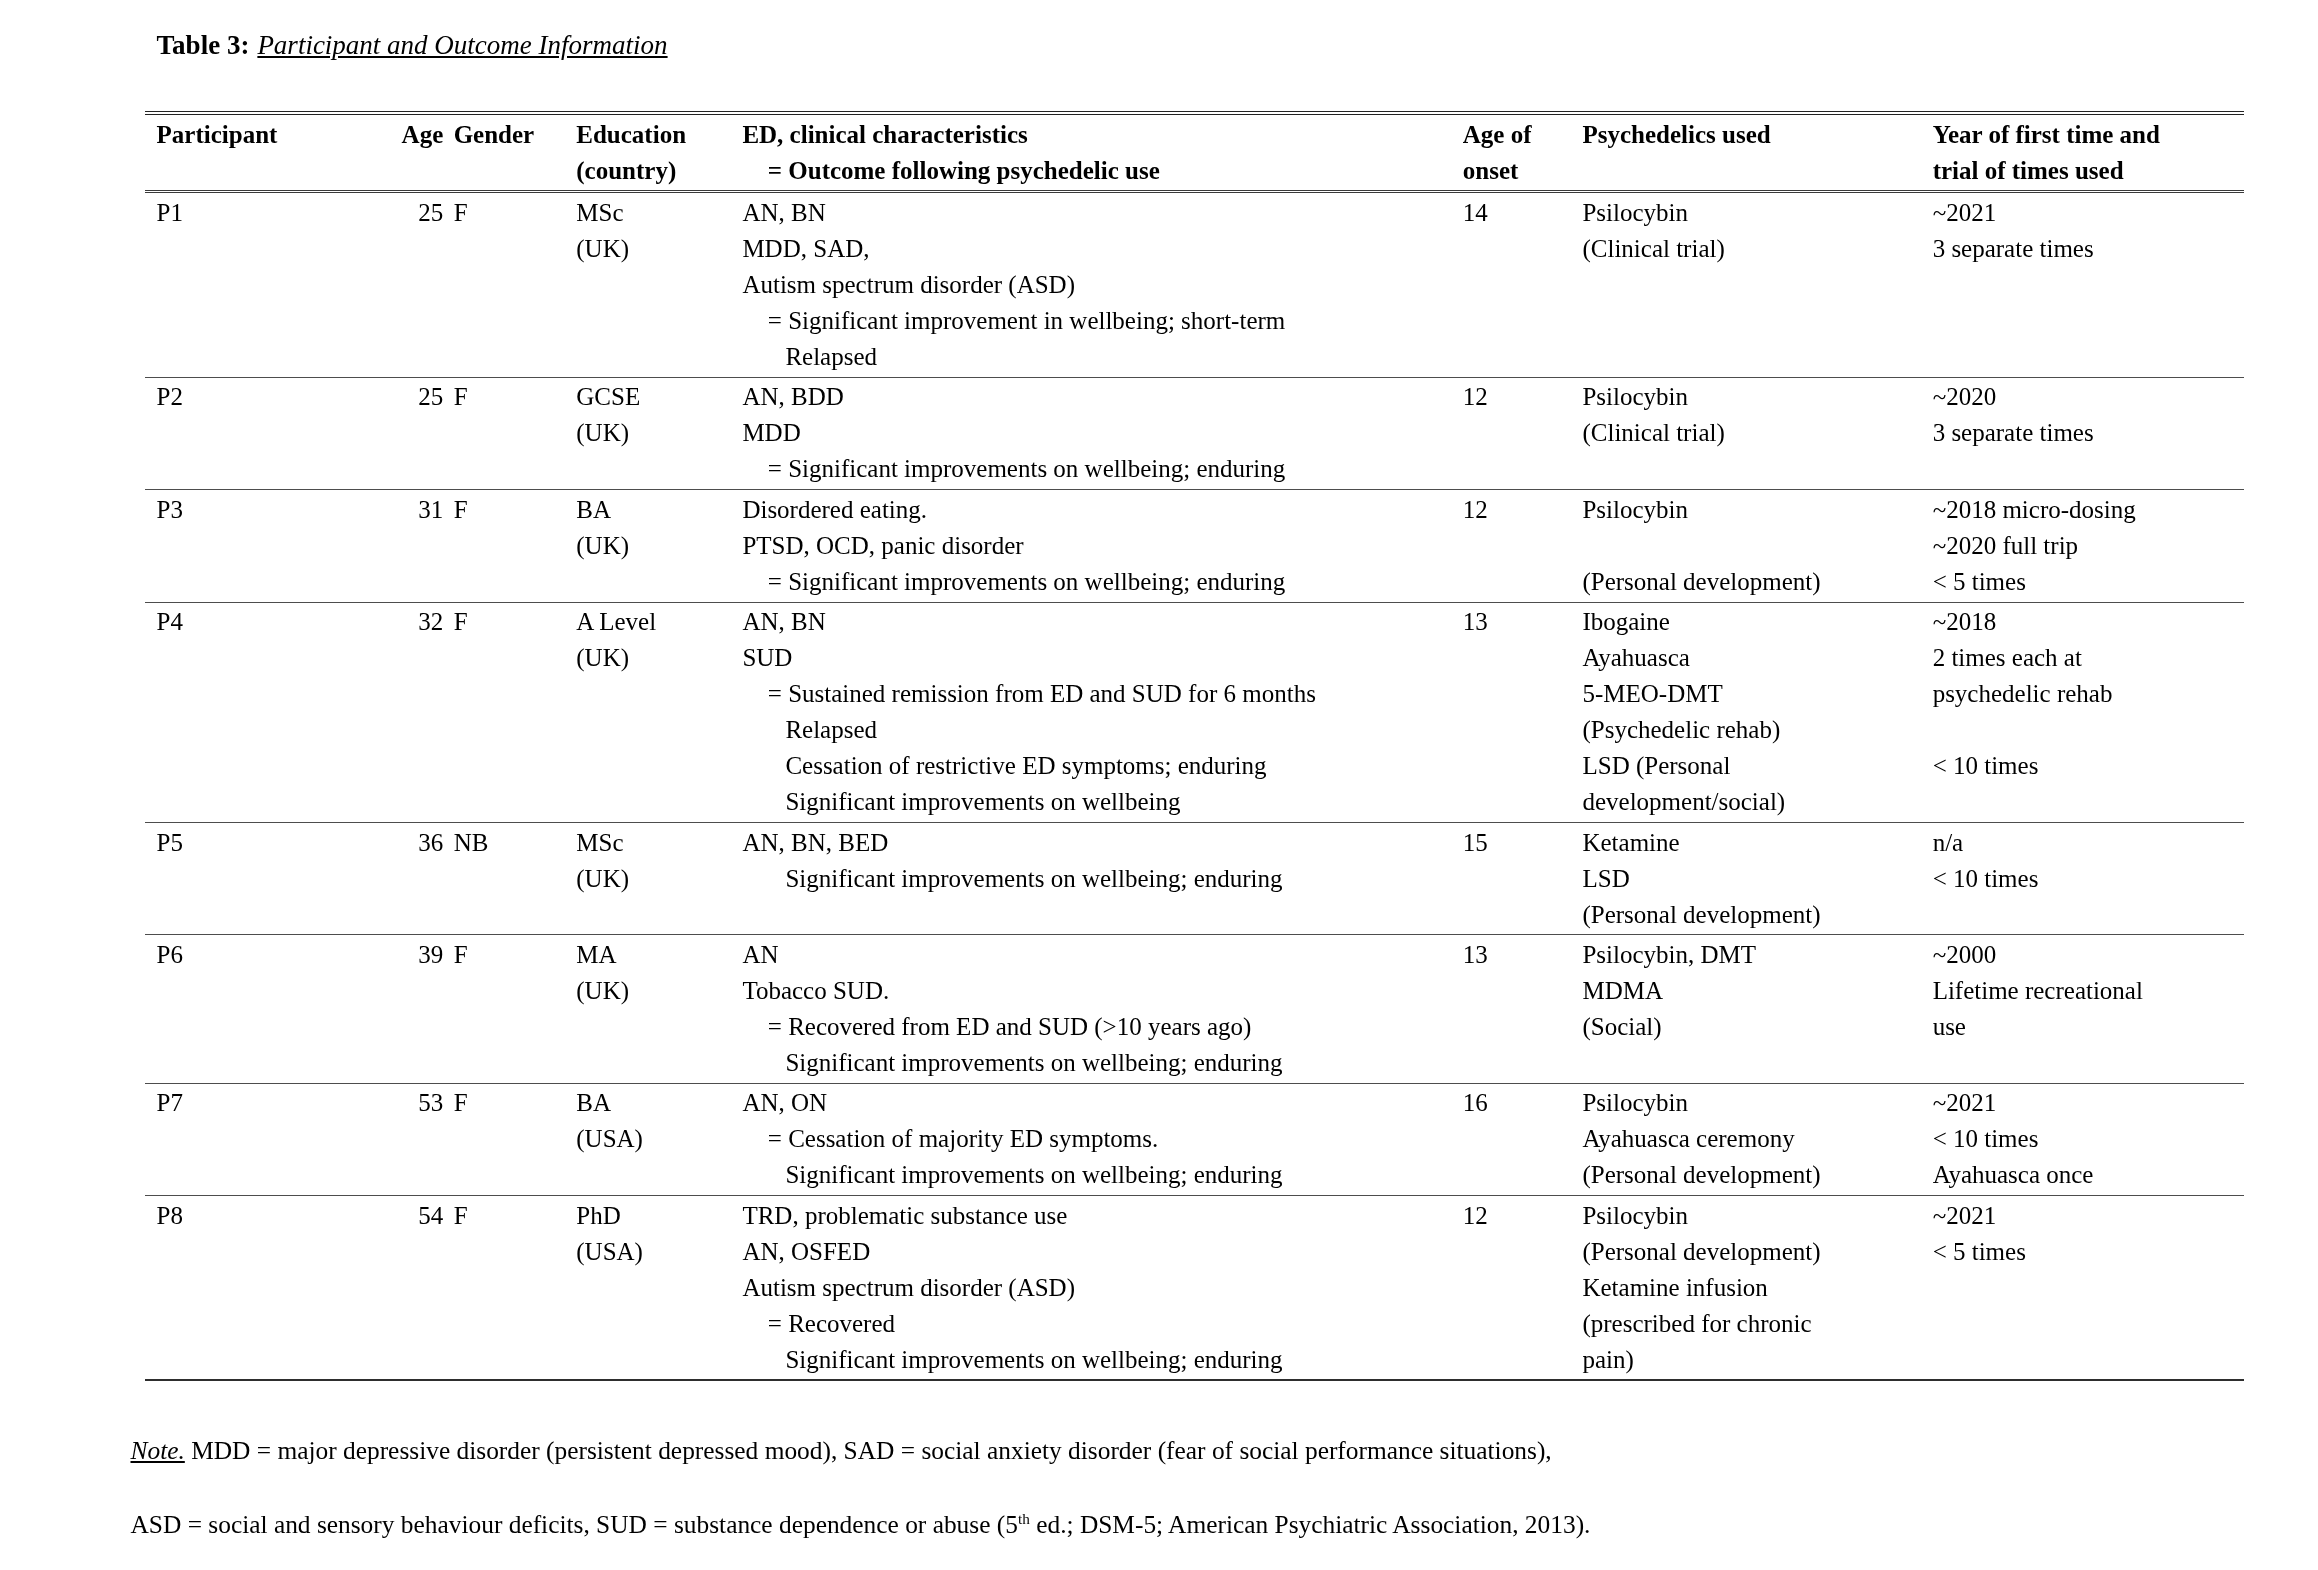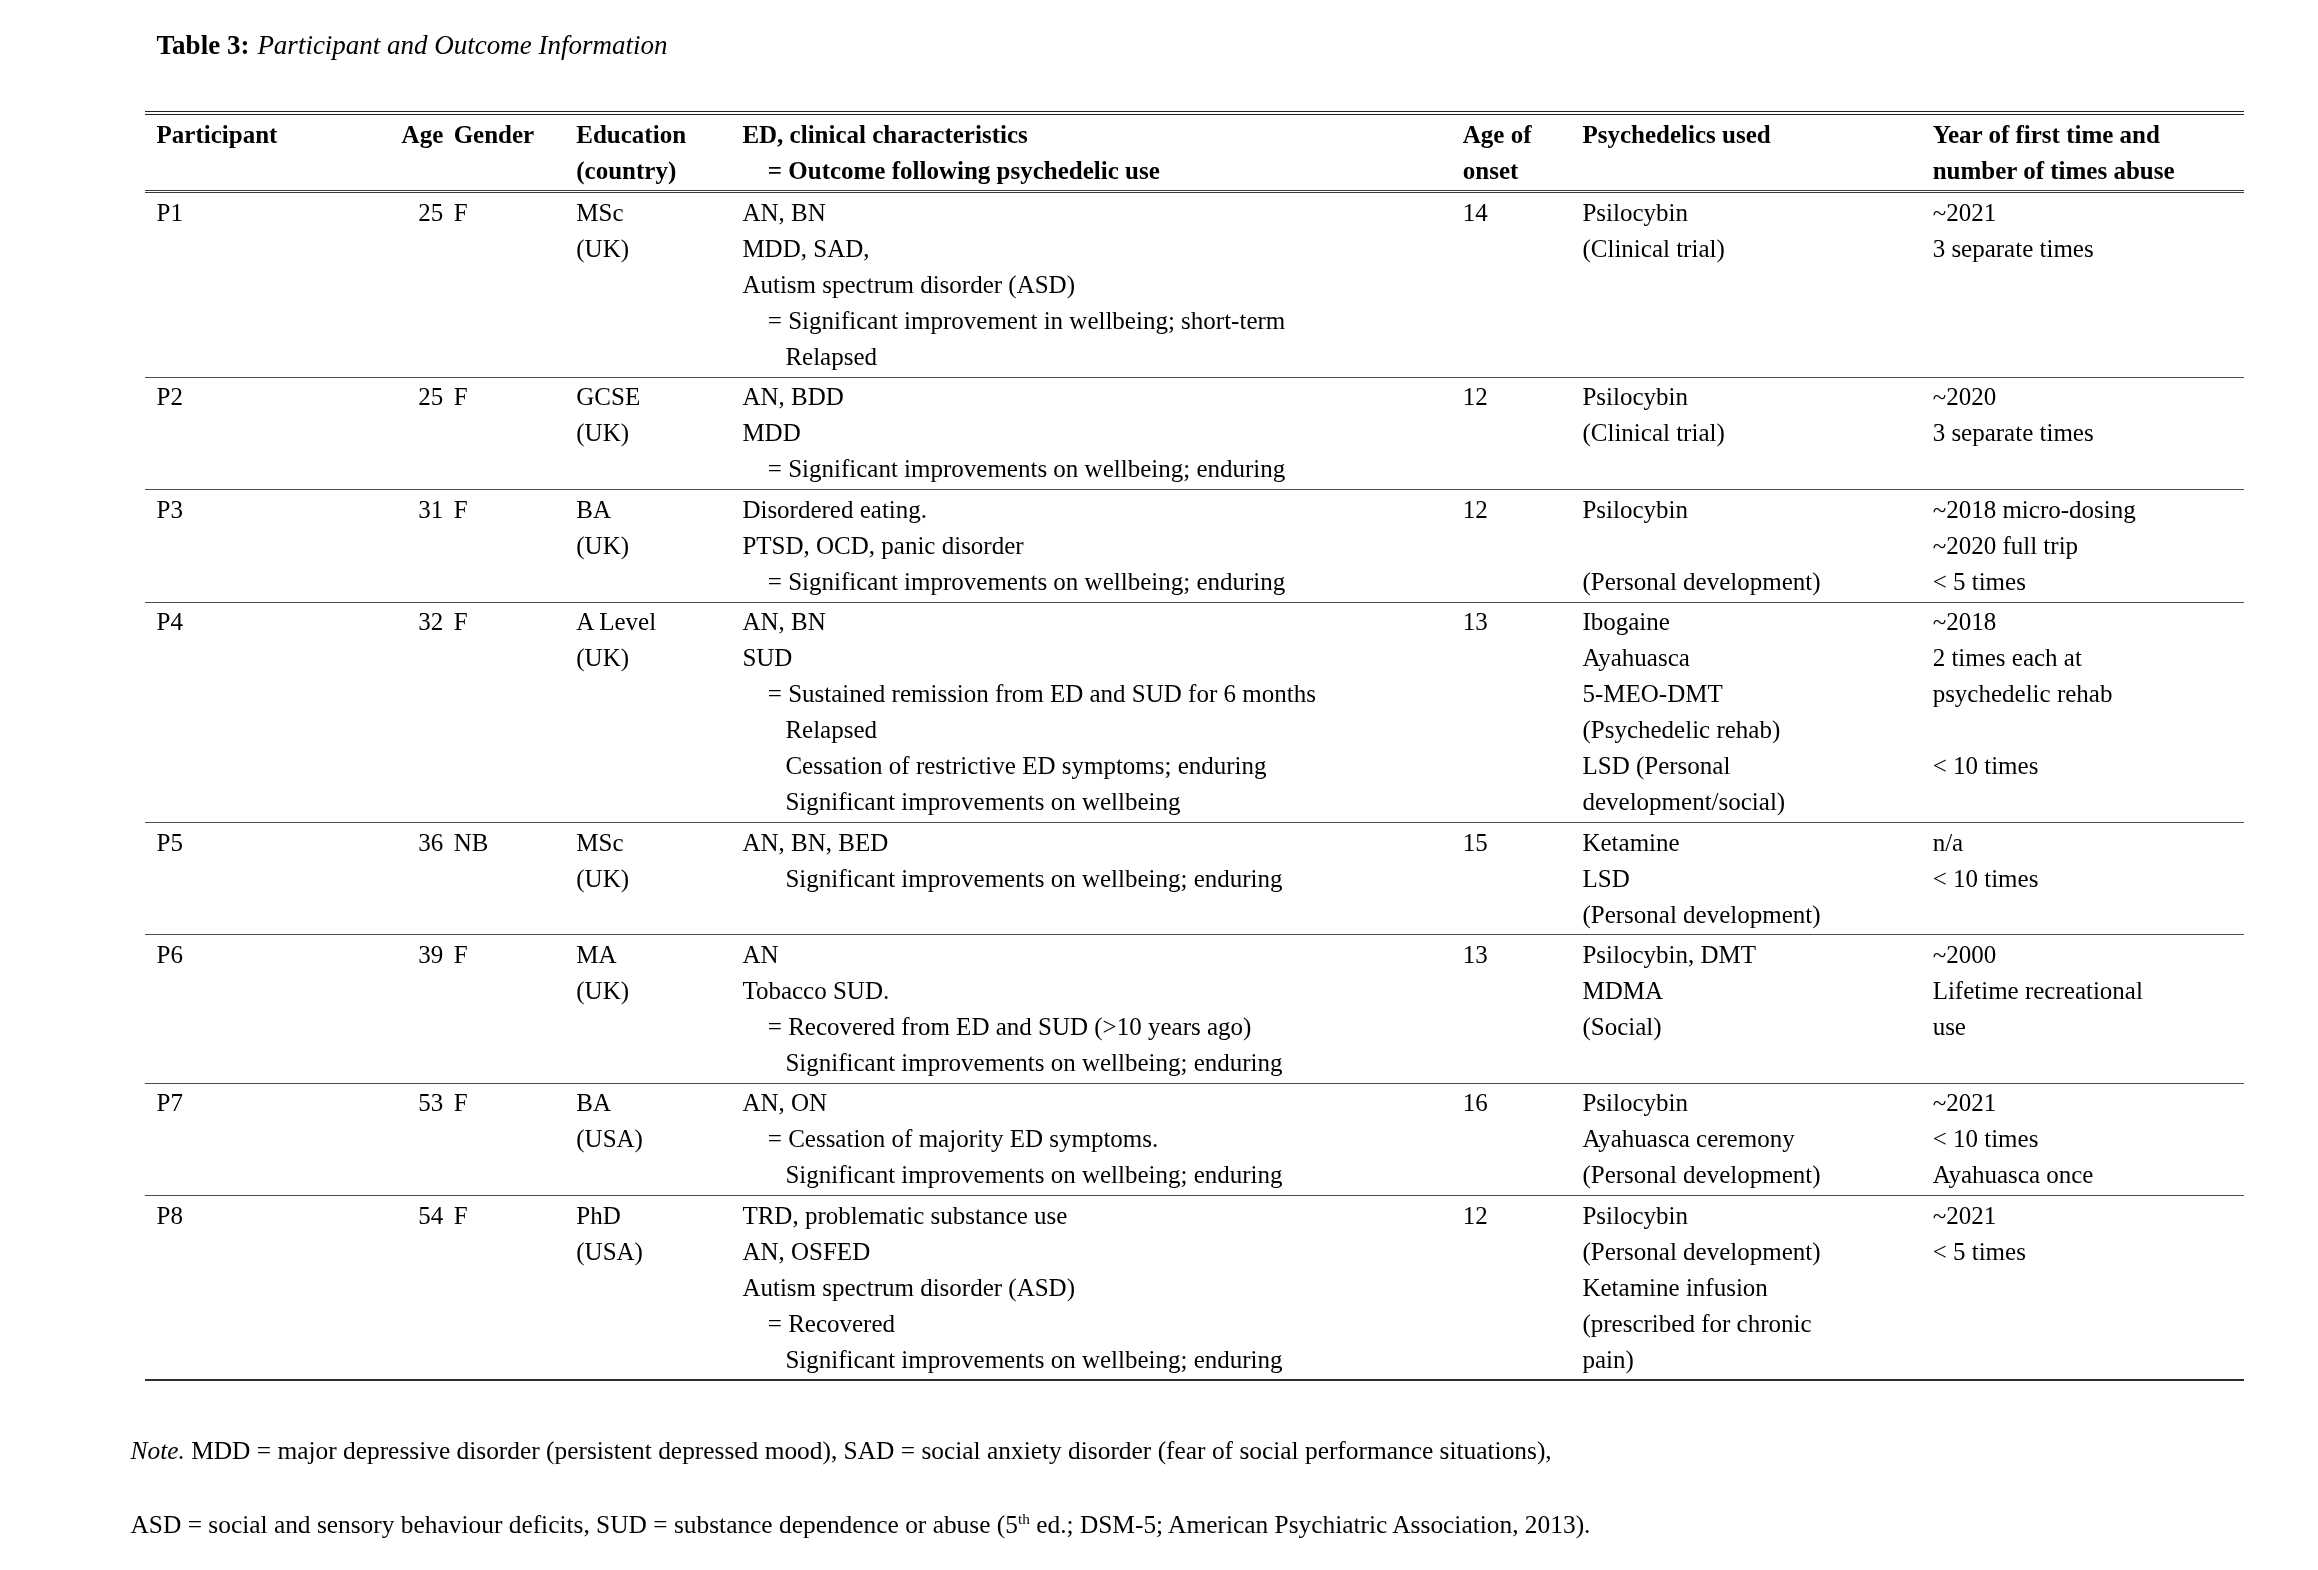--- a/index.html
+++ b/index.html
@@ -9,21 +9,21 @@
     min-height: 1571px;
     background: #ffffff;
     color: #000000;
     font-family: "Liberation Serif", "DejaVu Serif", serif;
     font-size: 25px;
   }
   .sheet { position: relative; padding: 30px 0 0 145px; }
 
   .caption { margin-left: 11.6px; font-size: 27px; margin-bottom: 50px; white-space: nowrap; }
   .bold { font-weight: bold; }
-  .italic { font-style: italic; }
+  .italic { font-style: italic; text-decoration: underline; }
   .caption .italic { margin-left: 8px; }
 
   .ptable { width: 2099px; border-top: 4px double #222222; }
   .row { display: flex; border-bottom: 1.7px solid #4d4d4d; }
   .row.header { border-bottom: 3.5px double #3a3a3a; font-weight: bold; }
   #rows .row:last-child { border-bottom: 2.3px solid #2e2e2e; }
 
   .cell { padding: 1.7px 10.4px 1.7px 0; }
   .line { line-height: 36px; min-height: 36px; white-space: nowrap; }
   .i1 { padding-left: 25.4px; }
@@ -73,21 +73,21 @@
       </div>
       <div class="cell c-onset">
         <div class="line">Age of</div>
         <div class="line">onset</div>
       </div>
       <div class="cell c-psy">
         <div class="line">Psychedelics used</div>
       </div>
       <div class="cell c-year">
         <div class="line">Year of first time and</div>
-        <div class="line">number of times abuse</div>
+        <div class="line">trial of times used</div>
       </div>
     </div>
 
     <div id="rows">
         <div class="row body-row">
           <div class="cell c-participant">
             <div class="line">P1</div>
           </div>
           <div class="cell c-age">
             <div class="line">25</div>

